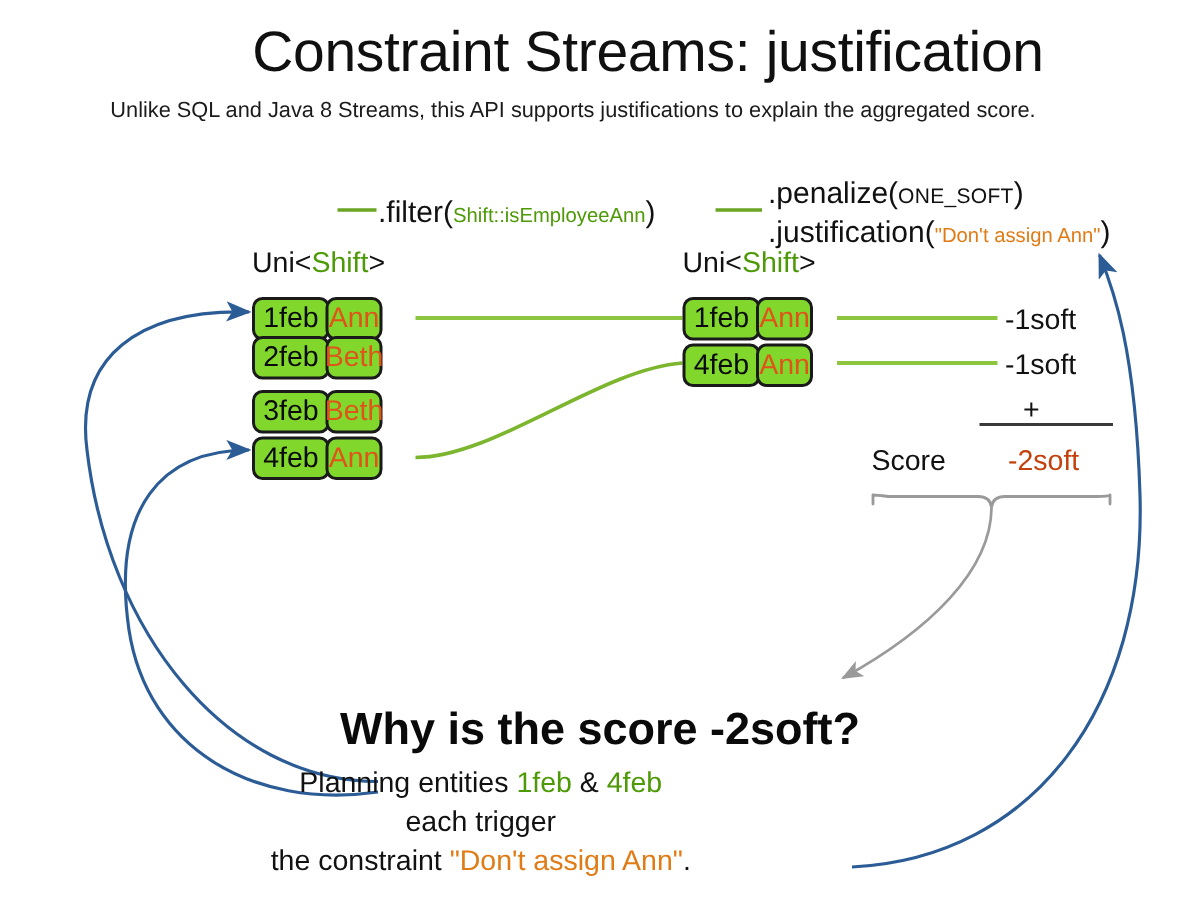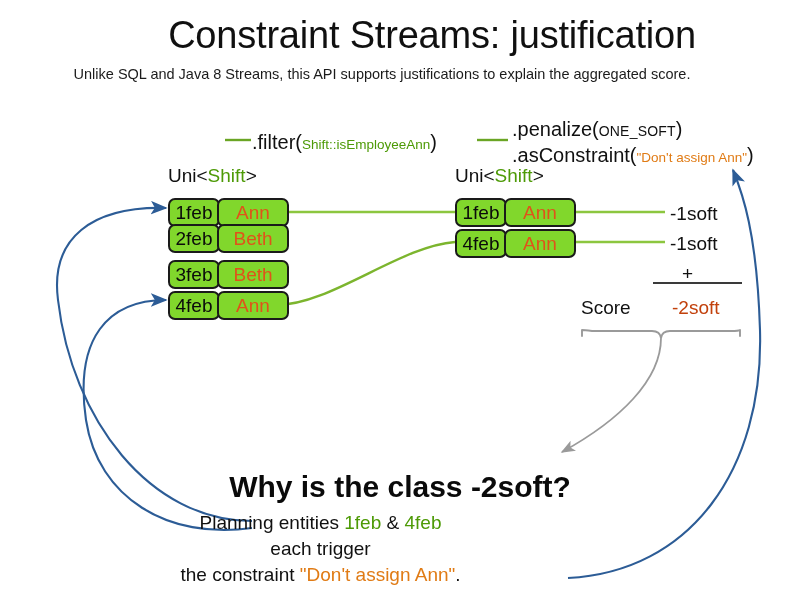--- a/index.html
+++ b/index.html
@@ -78,21 +78,21 @@
     border: 2px solid #1a1a1a;
     border-radius: 7px;
     display: flex;
     align-items: center;
     justify-content: center;
     font-size: 19px;
     line-height: 1;
     height: 29px;
   }
   .cell-date { width: 52px; color: #0b0b0b; }
-  .cell-name { width: 72px; color: #e0531a; margin-left: -3px; }
+  .cell-name { width: 38px; color: #e0531a; margin-left: -3px; }
 
   
   .soft-value { font-size: 19px; color: #111111; white-space: nowrap; }
   #soft-1 { left: 670px; top: 203px; }
   #soft-2 { left: 670px; top: 233px; }
 
   #score-label { left: 581px; top: 297px; font-size: 19px; color: #111; }
   #plus-sign   { left: 682px; top: 263px; font-size: 19px; color: #111; }
   #score-total { left: 672px; top: 297px; font-size: 19px; color: #c2410c; }
 
@@ -163,21 +163,21 @@
 
   <div class="abs code-line" id="filter-call">
     <span>.filter(</span><span class="tok-type code-small">Shift::isEmployeeAnn</span><span>)</span>
   </div>
 
   <div class="abs code-line" id="penalize-call">
     <span>.penalize(</span><span class="tok-const">ONE_SOFT</span><span>)</span>
   </div>
 
   <div class="abs code-line" id="asconstraint-call">
-    <span>.asConstraint(</span><span class="tok-str code-small">"Don't assign Ann"</span><span>)</span>
+    <span>.justification(</span><span class="tok-str code-small">"Don't assign Ann"</span><span>)</span>
   </div>
 
   <div class="abs uni-caption" id="uni-caption-left">
     <span>Uni&lt;</span><span class="tok-type">Shift</span><span>&gt;</span>
   </div>
 
   <div class="fact-row" style="left:168px; top:198px;">
     <div class="fact-cell cell-date">1feb</div>
     <div class="fact-cell cell-name">Ann</div>
   </div>
@@ -207,21 +207,21 @@
     <div class="fact-cell cell-name">Ann</div>
   </div>
 
   <div class="abs soft-value" id="soft-1">-1soft</div>
   <div class="abs soft-value" id="soft-2">-1soft</div>
 
   <div class="abs" id="plus-sign">+</div>
   <div class="abs" id="score-label">Score</div>
   <div class="abs" id="score-total">-2soft</div>
 
-  <div class="abs" id="why-heading">Why is the class -2soft?</div>
+  <div class="abs" id="why-heading">Why is the score -2soft?</div>
 
   <div class="abs explain-line" id="explain-line-1">
     <span>Planning entities </span><span class="tok-type">1feb</span><span> &amp; </span><span class="tok-type">4feb</span>
   </div>
   <div class="abs explain-line" id="explain-line-2">each trigger</div>
   <div class="abs explain-line" id="explain-line-3">
     <span>the constraint </span><span class="tok-str">"Don't assign Ann"</span><span>.</span>
   </div>
 
 </div>

